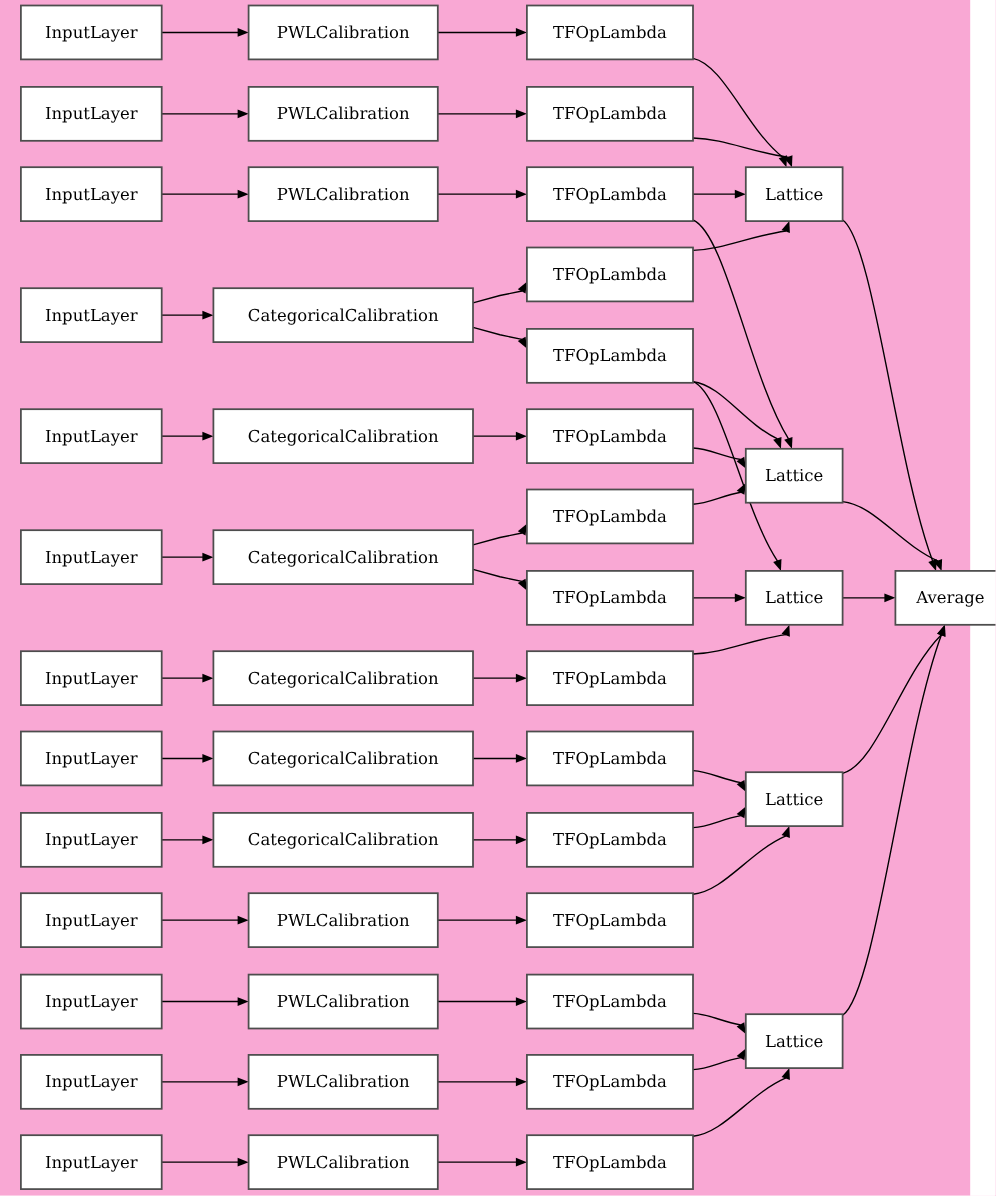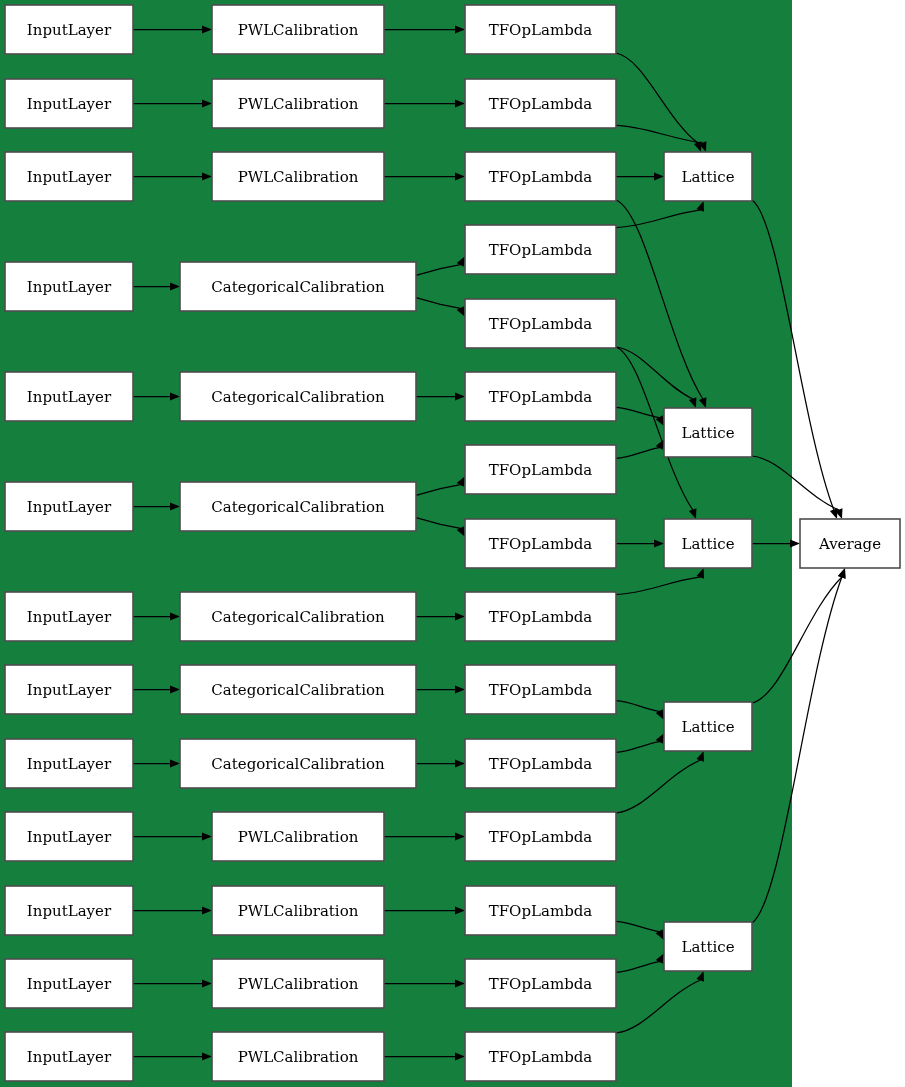--- a/index.html
+++ b/index.html
@@ -2,24 +2,25 @@
 <html><head>
 <meta charset="utf-8">
 <style>
   html, body {
     margin: 0;
     padding: 0;
     background: #ffffff;
   }
   #canvas-wrap {
     position: relative;
-    width: 792px;
+    width: 868px;
     height: 1087px;
-    background: #15803d;
+    background: #f9a8d4;
     font-family: "DejaVu Serif", "Liberation Serif", serif;
+    padding-left: 14px;
   }
   svg#graph {
     display: block;
     width: 905px;
     height: 1087px;
   }
   .node-box {
     fill: #ffffff;
     stroke: #4d4d4d;
     stroke-width: 1.6;

